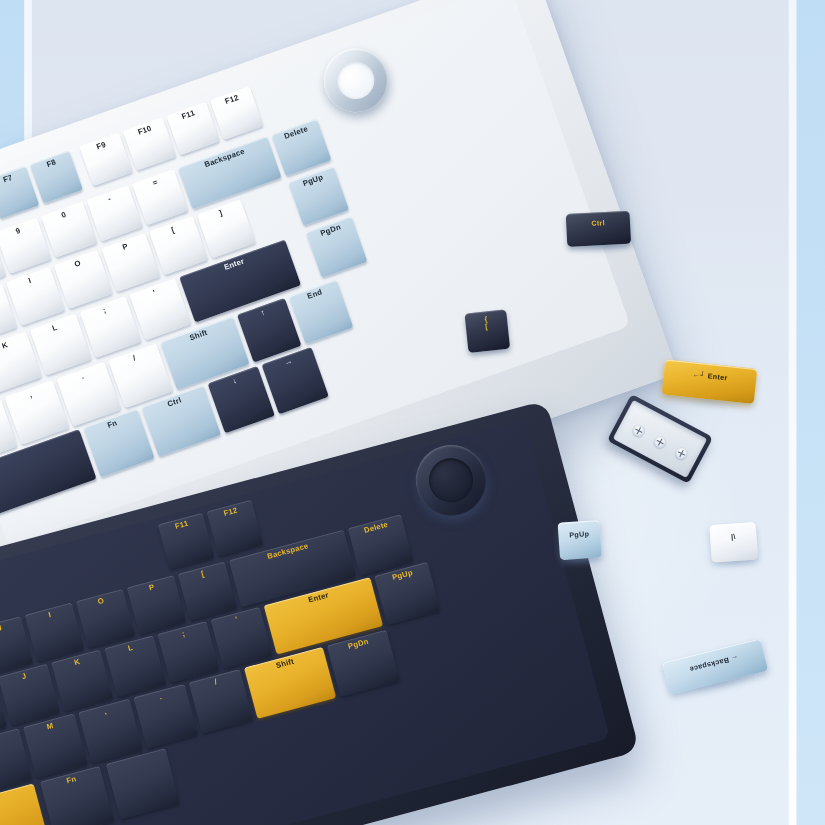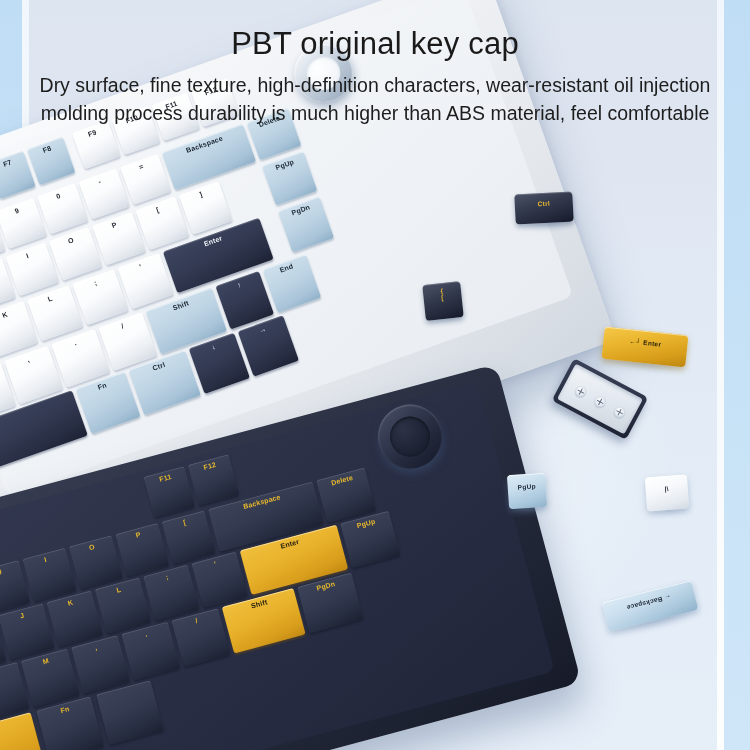--- a/index.html
+++ b/index.html
@@ -476,18 +476,14 @@
     </div>
   </div>
 
   <div class="loose" style="left:604px; top:591px; width:92px; height:30px; transform:rotate(-14deg);">
     <div class="shadow" style="left:2px; top:22px; width:96px; height:16px;"></div>
     <div class="top cap-lblue-3d">
       <span class="lg2" style="transform:translateY(-4px) rotate(180deg);">← Backspace</span>
     </div>
   </div>
 
-  <div class="header">
-    <h1 class="title">PBT original key cap</h1>
-    <p class="subtitle">Dry surface, fine texture, high-definition characters, wear-resistant oil injection molding process durability is much higher than ABS material, feel comfortable</p>
-  </div>
 
 </div>
 
 </body></html>

